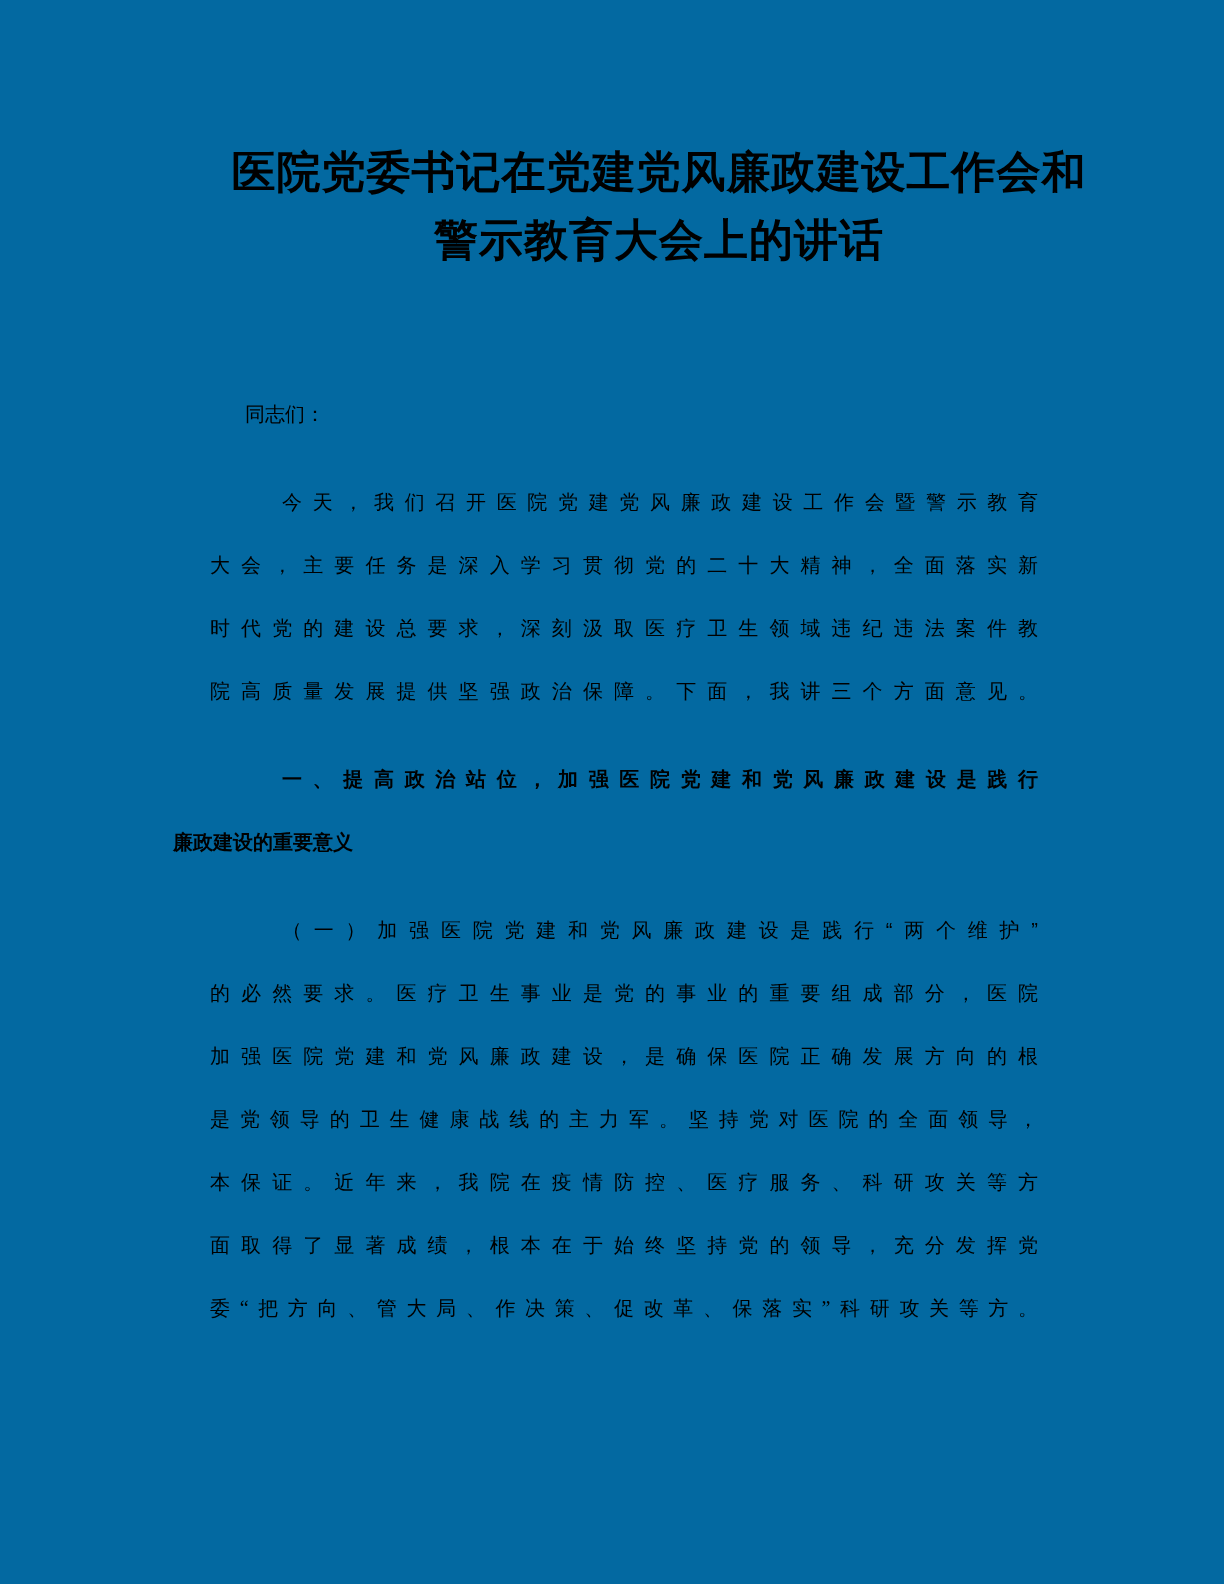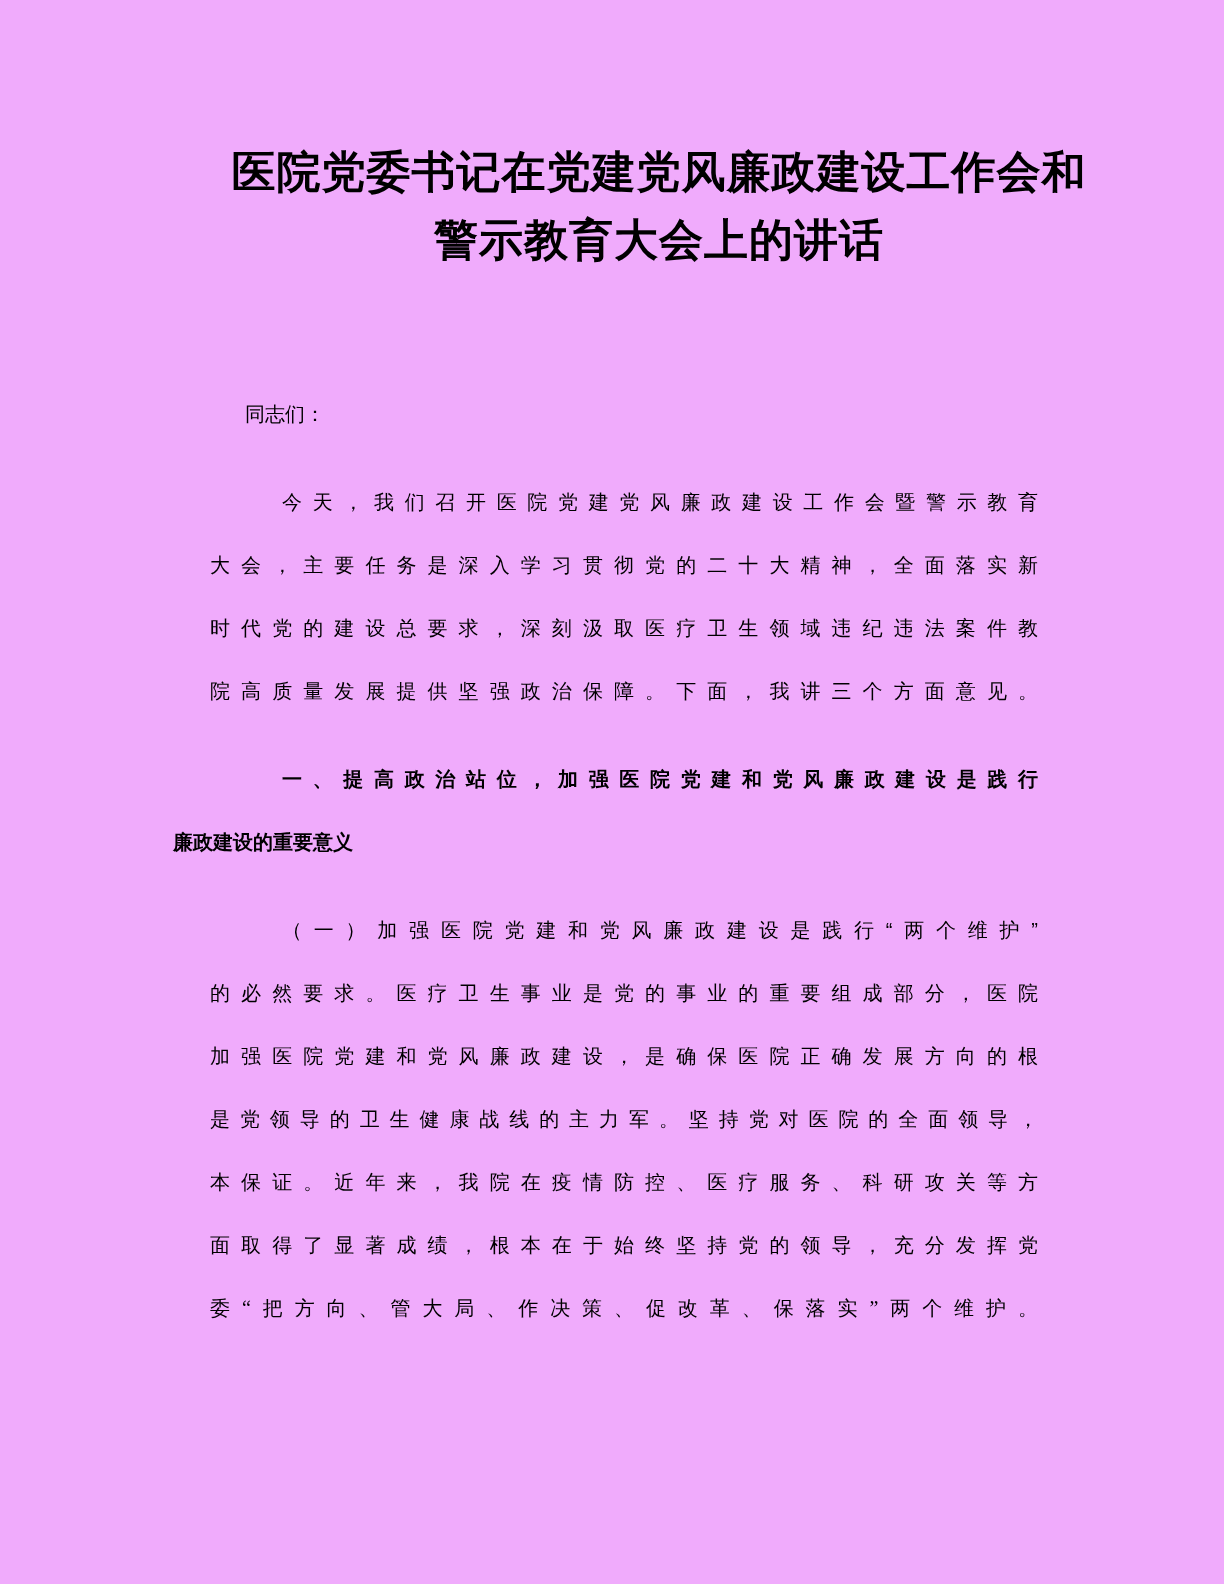--- a/index.html
+++ b/index.html
@@ -1,21 +1,21 @@
 <!DOCTYPE html>
 <html><head>
 <meta charset="utf-8">
 <style>
   html, body { margin: 0; padding: 0; background: #ffffff; }
   .page {
     position: relative;
     width: 1224px;
     height: 1584px;
     margin: 0 auto;
-    background: #f0abfc;
+    background: #0369a1;
     box-sizing: border-box;
     padding: 139px 79px 0 173px;
     color: #000000;
     font-family: "Liberation Serif", serif;
     overflow: hidden;
   }
   .title {
     margin: 0 0 108px 0;
     font-size: 44px;
     line-height: 68px;
@@ -71,16 +71,16 @@
         <div class="line justify indent"><span class="seg bold">一、提高政治站位，加强医院党建和党风廉政建设是践行</span></div>
         <div class="line"><span class="seg bold">廉政建设的重要意义</span></div>
       </div>
       <div class="para body">
         <div class="line justify indent"><span class="seg bold">（一）加强医院党建和党风廉政建设是践行“两个维护”</span></div>
         <div class="line justify"><span class="seg bold">的必然要求。</span><span class="seg">医疗卫生事业是党的事业的重要组成部分，医院</span></div>
         <div class="line justify"><span class="seg">加强医院党建和党风廉政建设，是确保医院正确发展方向的根</span></div>
         <div class="line justify"><span class="seg">是党领导的卫生健康战线的主力军。坚持党对医院的全面领导，</span></div>
         <div class="line justify"><span class="seg">本保证。近年来，我院在疫情防控、医疗服务、科研攻关等方</span></div>
         <div class="line justify"><span class="seg">面取得了显著成绩，根本在于始终坚持党的领导，充分发挥党</span></div>
-        <div class="line justify"><span class="seg">委“把方向、管大局、作决策、促改革、保落实”两个维护。</span></div>
+        <div class="line justify"><span class="seg">委“把方向、管大局、作决策、促改革、保落实”科研攻关等方。</span></div>
       </div>
     </div>
 </div>
 
 </body></html>

